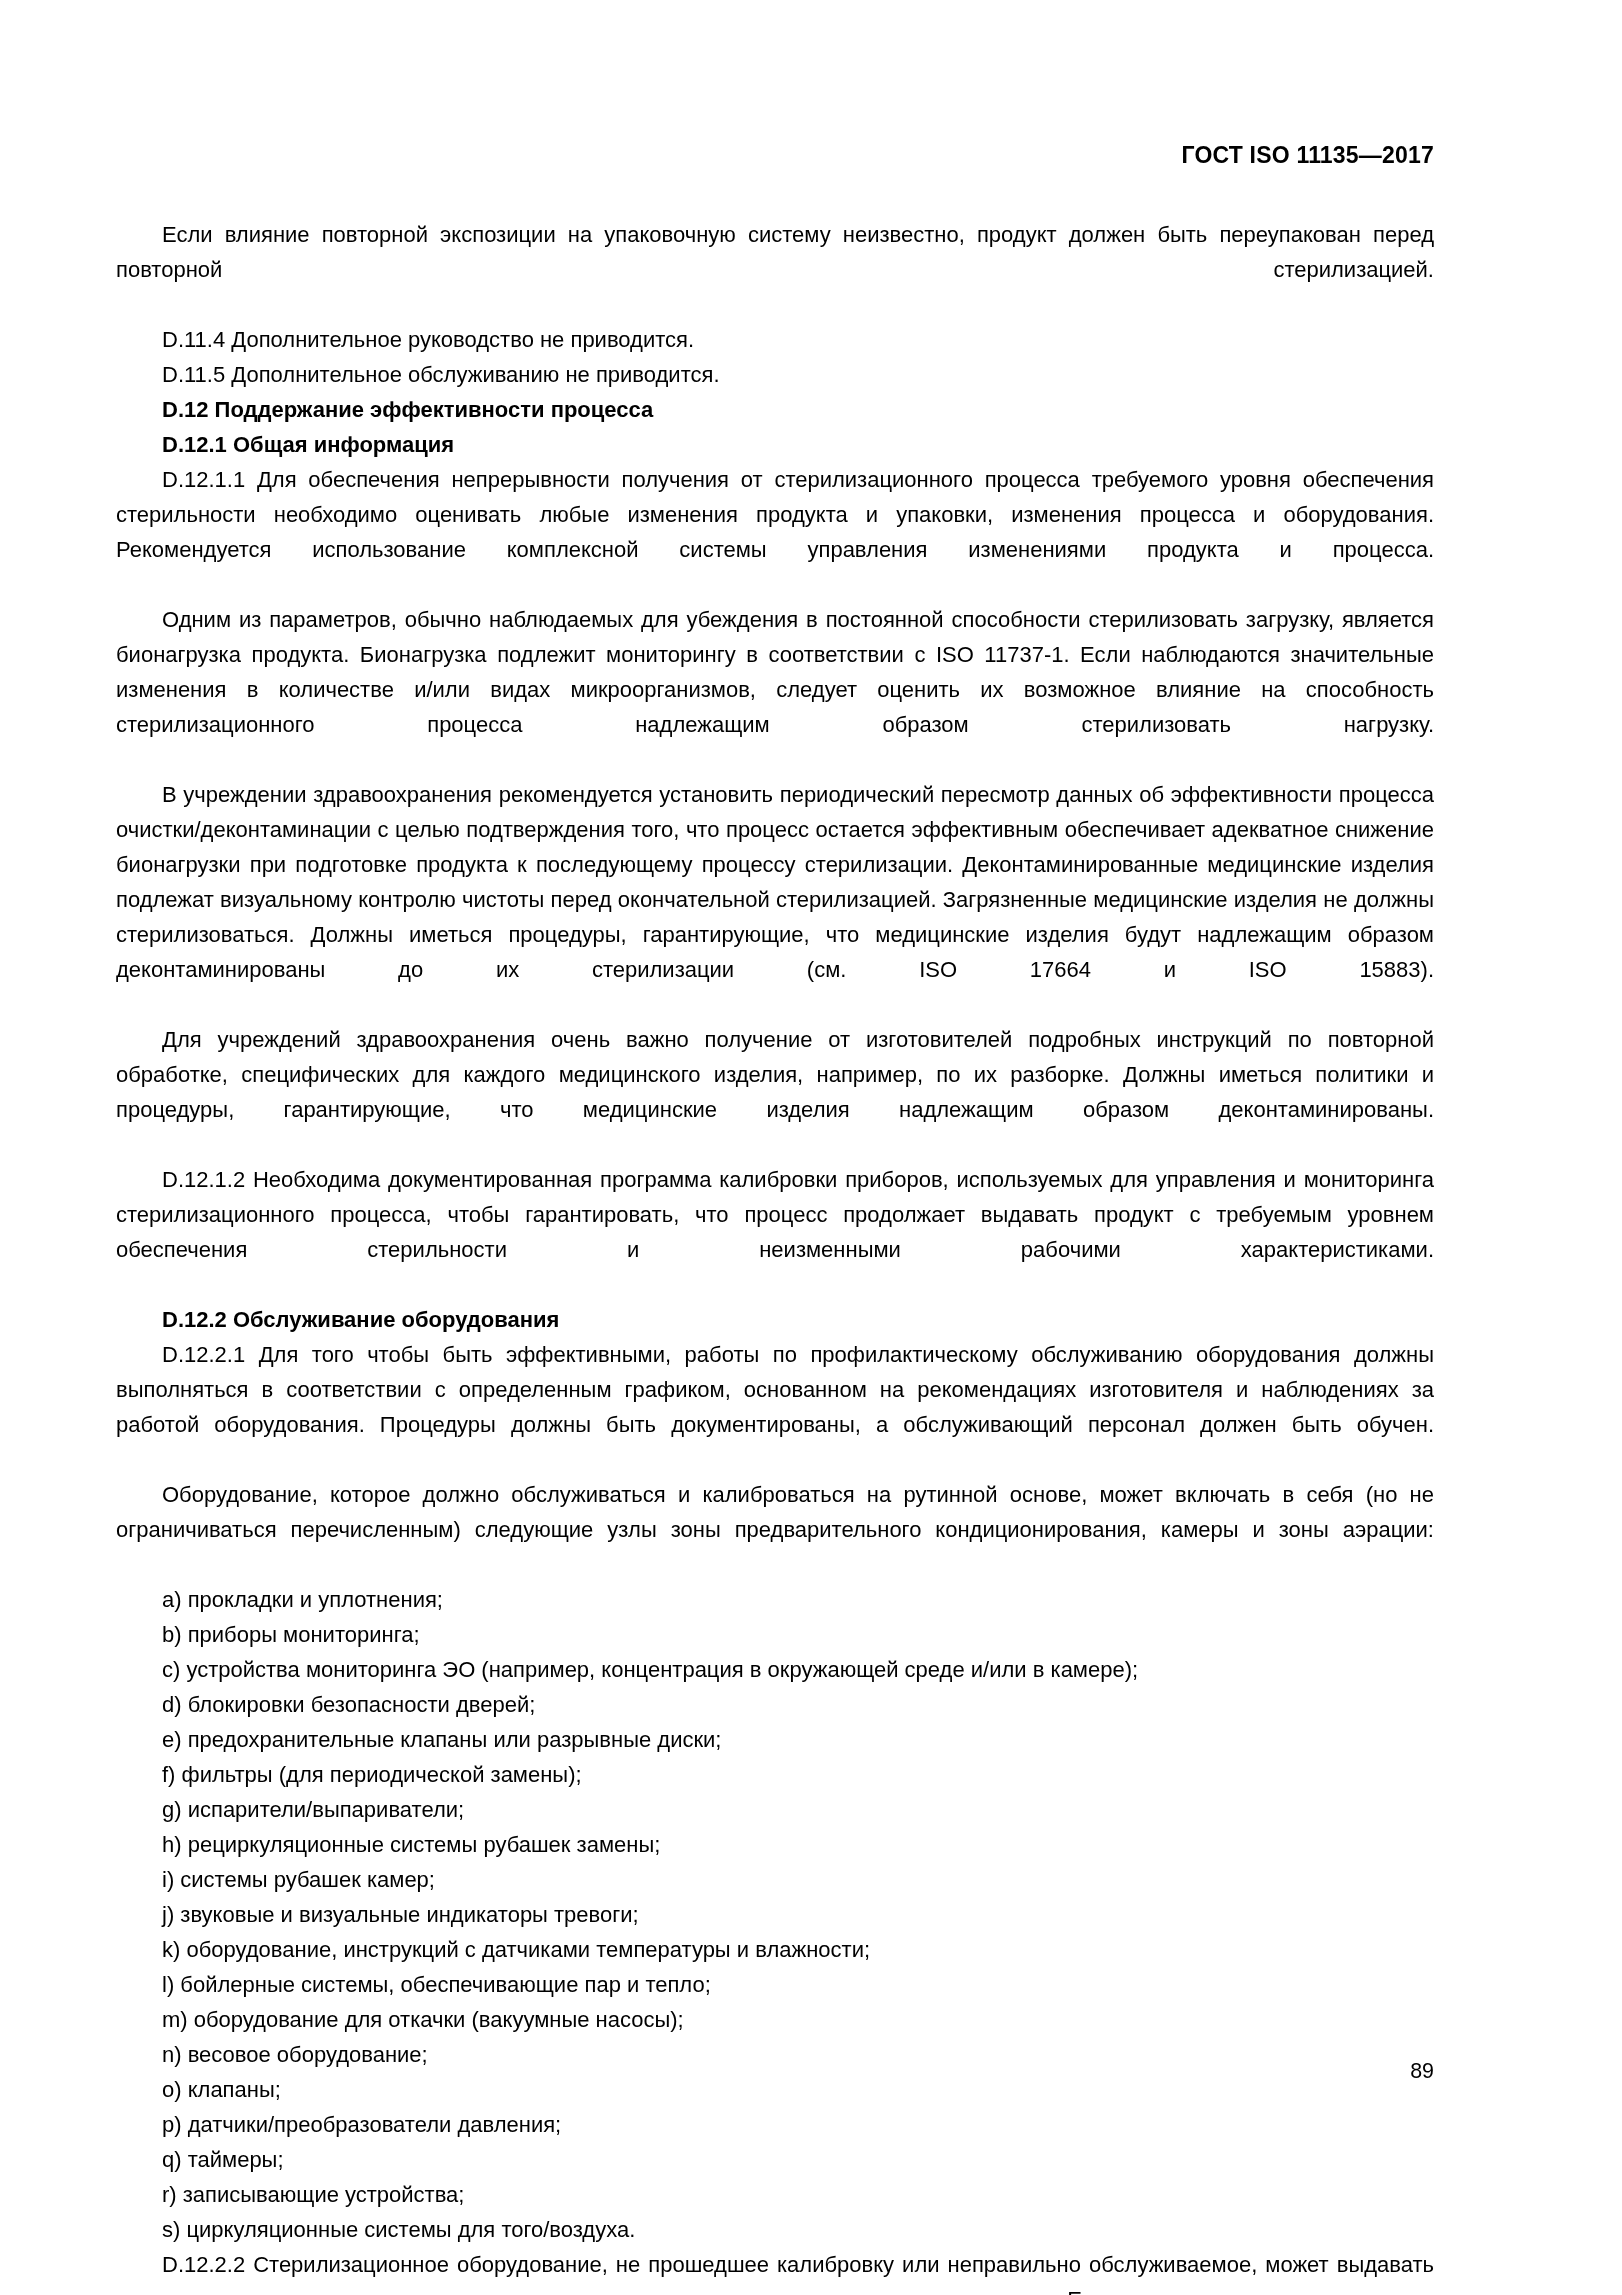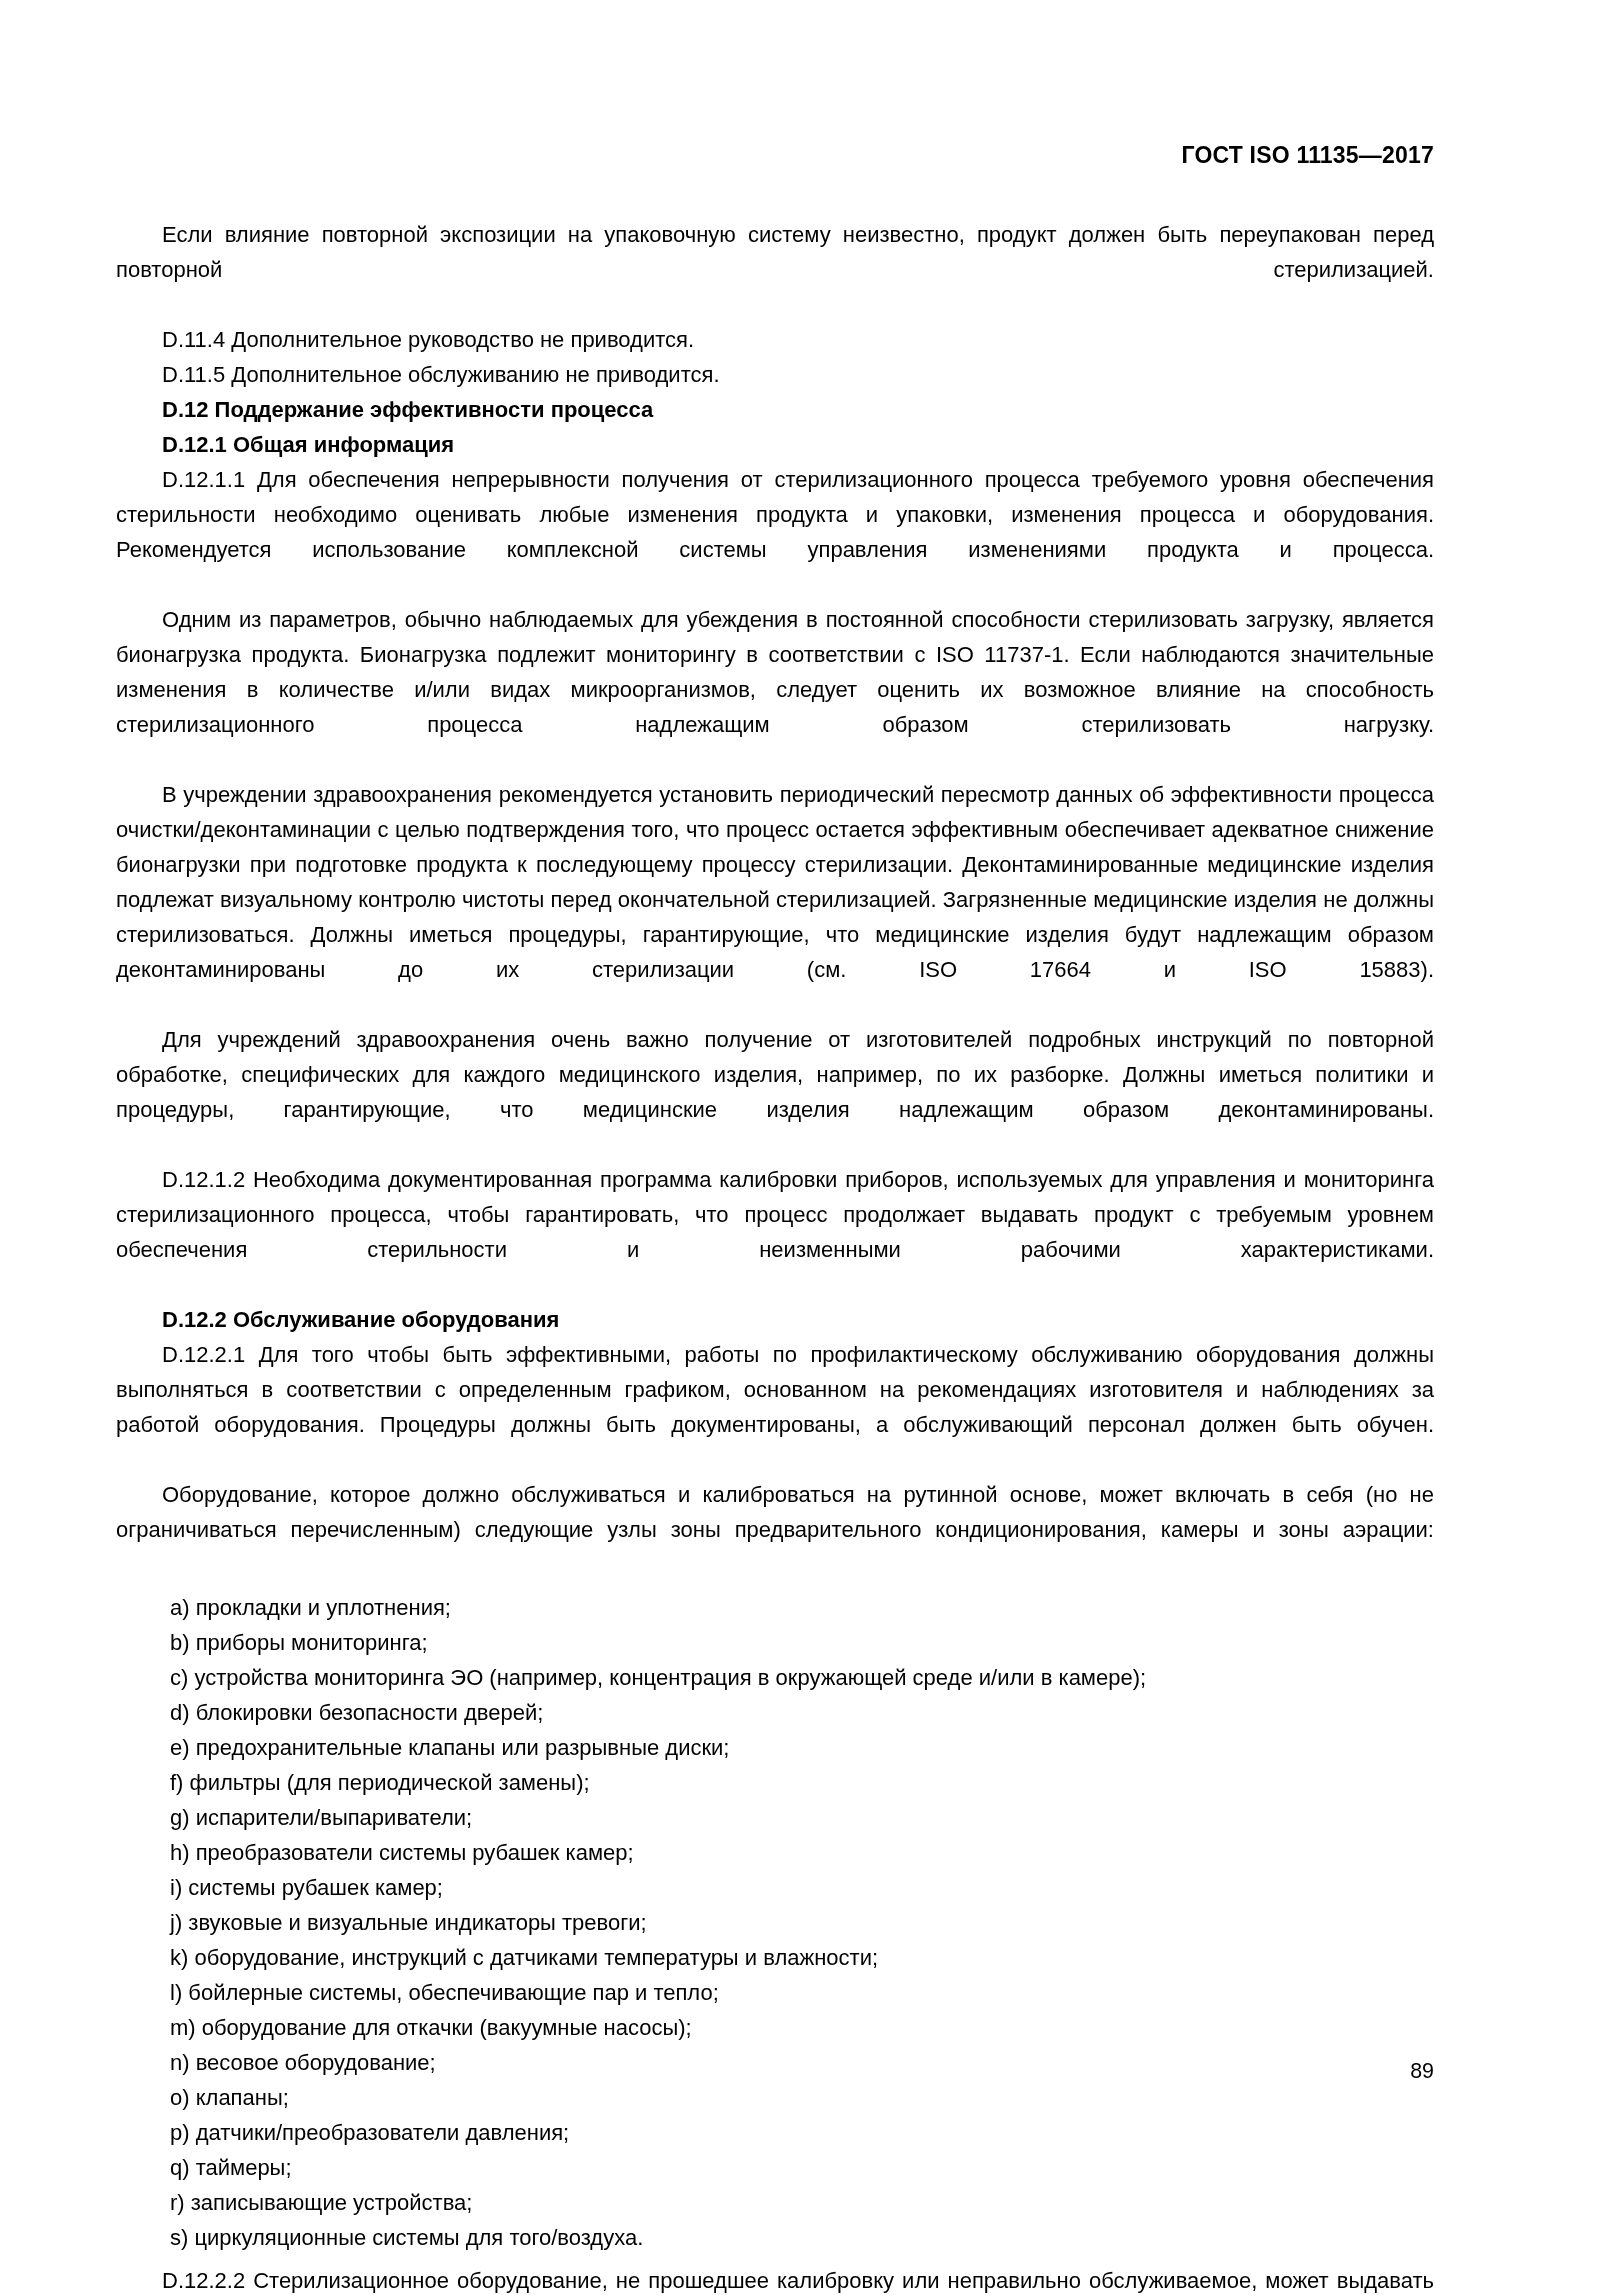--- a/index.html
+++ b/index.html
@@ -70,21 +70,21 @@
   h2.heading, h3.heading {
     margin: 0;
     font-size: 22px;
     line-height: 35px;
     font-weight: bold;
     text-indent: 46px;
     text-align: left;
   }
 
   ul.alpha-list {
-    margin: 8px;
+    margin: 0;
     padding: 0;
     list-style: none;
   }
   ul.alpha-list li {
     font-size: 22px;
     line-height: 35px;
     margin: 0;
     padding-left: 46px;
     text-align: left;
     white-space: nowrap;
@@ -138,21 +138,21 @@
       <p class="para">Оборудование, которое должно обслуживаться и калиброваться на рутинной основе, может включать в себя (но не ограничиваться перечисленным) следующие узлы зоны предварительного кондиционирования, камеры и зоны аэрации:</p>
 
       <ul class="alpha-list">
           <li>a) прокладки и уплотнения;</li>
           <li>b) приборы мониторинга;</li>
           <li>c) устройства мониторинга ЭО (например, концентрация в окружающей среде и/или в камере);</li>
           <li>d) блокировки безопасности дверей;</li>
           <li>e) предохранительные клапаны или разрывные диски;</li>
           <li>f) фильтры (для периодической замены);</li>
           <li>g) испарители/выпариватели;</li>
-          <li>h) преобразователи системы рубашек камер;</li>
+          <li>h) рециркуляционные системы рубашек замены;</li>
           <li>i) системы рубашек камер;</li>
           <li>j) звуковые и визуальные индикаторы тревоги;</li>
           <li>k) оборудование, инструкций с датчиками температуры и влажности;</li>
           <li>l) бойлерные системы, обеспечивающие пар и тепло;</li>
           <li>m) оборудование для откачки (вакуумные насосы);</li>
           <li>n) весовое оборудование;</li>
           <li>o) клапаны;</li>
           <li>p) датчики/преобразователи давления;</li>
           <li>q) таймеры;</li>
           <li>r) записывающие устройства;</li>

